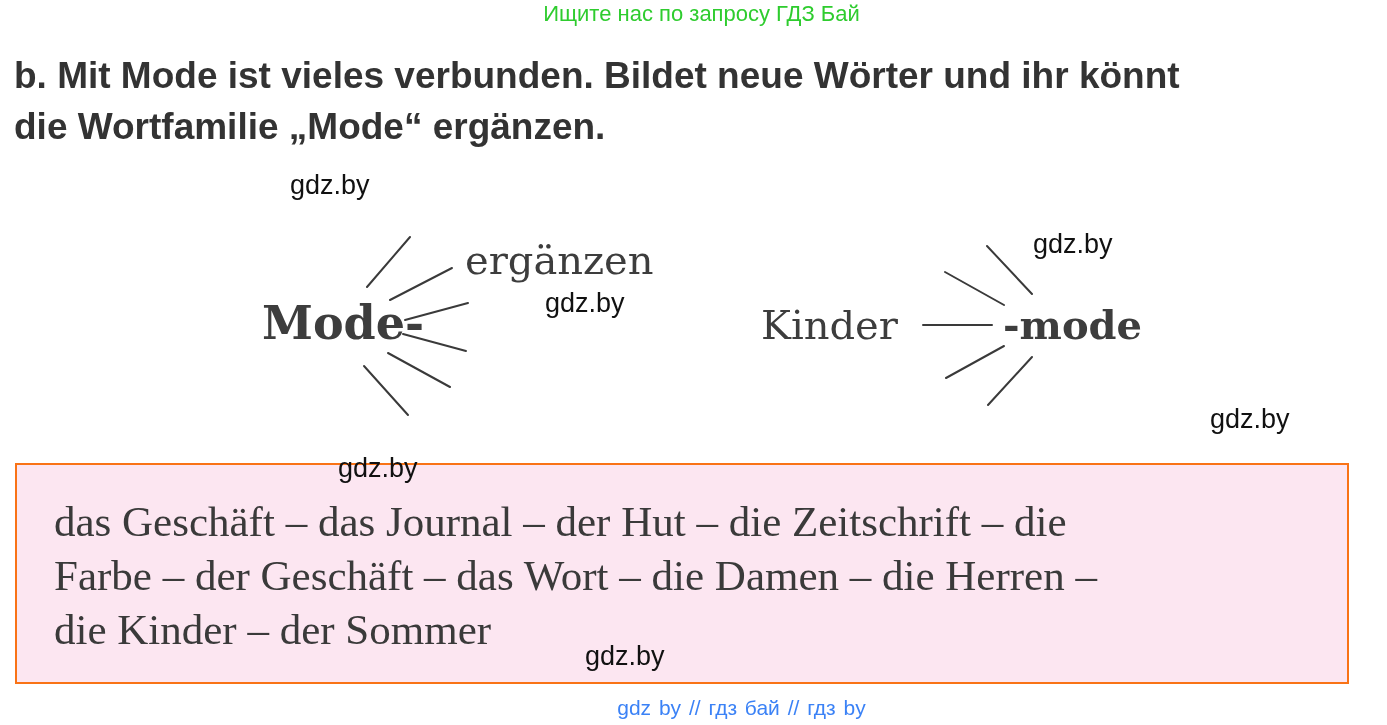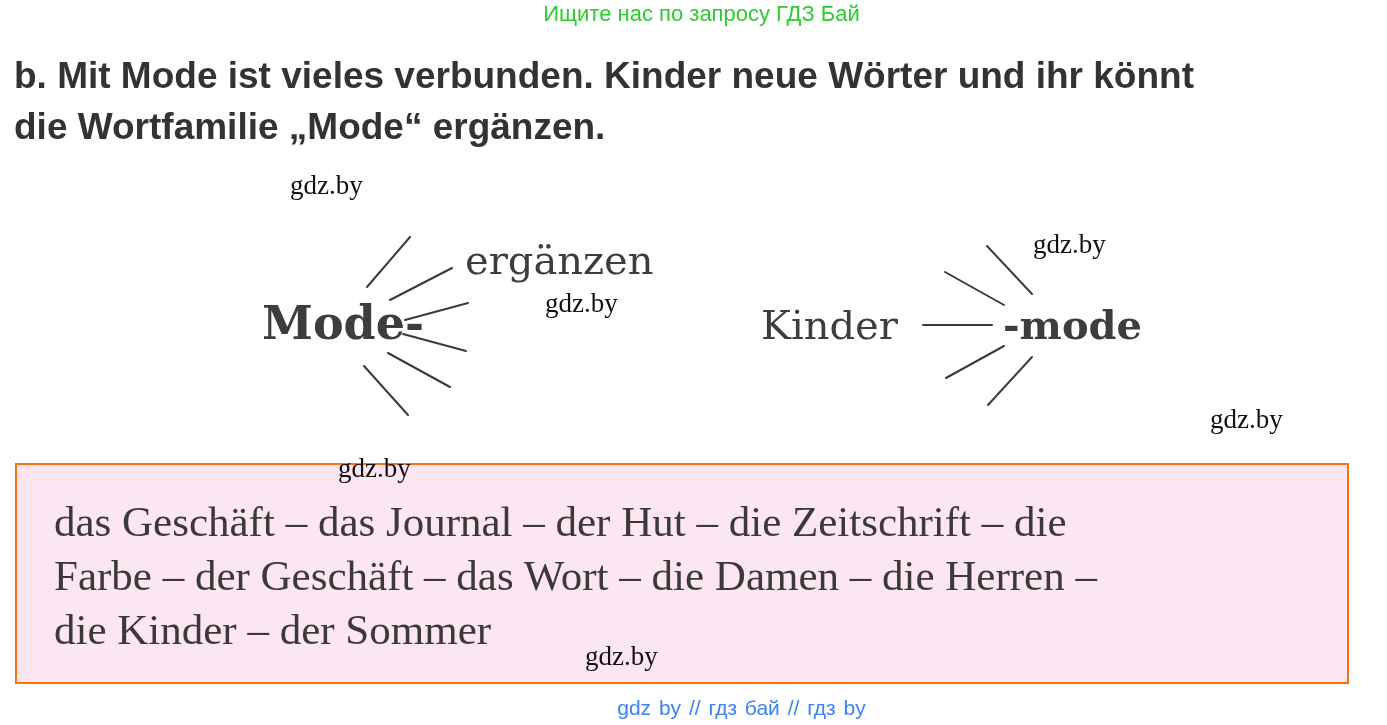--- a/index.html
+++ b/index.html
@@ -1,37 +1,37 @@
 <!DOCTYPE html>
 <html><head>
 <meta charset="utf-8">
 <style>
   html, body { margin: 0; padding: 0; background: #ffffff; }
   body { width: 1387px; height: 725px; position: relative; overflow: hidden; }
   .abs { position: absolute; white-space: nowrap; }
   .top-banner { left: 8px; width: 1387px; top: 1px; text-align: center; font-family: "Liberation Sans", sans-serif; font-size: 22px; color: #2ecc2e; line-height: 26px; }
   .heading { left: 14px; top: 50px; font-family: "Liberation Sans", sans-serif; font-weight: bold; font-size: 37px; line-height: 51px; color: #333333; }
-  .wm { font-family: Liberation Serif, serif; font-size: 27px; color: #111111; line-height: 30px; }
+  .wm { font-family: Liberation Sans, sans-serif; font-size: 27px; color: #111111; line-height: 30px; }
   .serif { font-family: "DejaVu Serif", "Liberation Serif", serif; color: #3d3d3d; }
   .mode-left { left: 262px; top: 298px; font-size: 46px; font-weight: bold; line-height: 50px; }
   .geschaeft { left: 465px; top: 236px; font-size: 40px; line-height: 48px; }
   .damen { left: 761px; top: 300px; font-size: 40px; line-height: 50px; }
   .mode-right { left: 1003px; top: 300px; font-size: 40px; font-weight: bold; line-height: 50px; }
   svg.lines { position: absolute; left: 0; top: 0; width: 1387px; height: 725px; pointer-events: none; }
   .answer-box { position: absolute; left: 15px; top: 463px; width: 1330px; height: 217px; background: #fce6f1; border: 2px solid #f97316; box-sizing: content-box; }
   .answer-text { position: absolute; left: 37px; top: 30px; width: 1280px; font-family: "Liberation Serif", "DejaVu Serif", serif; font-size: 43px; line-height: 54px; color: #3a3a3a; white-space: normal; }
   .footer { left: 0; width: 1387px; top: 695px; text-align: center; font-family: "Liberation Sans", sans-serif; font-size: 21px; color: #3b82f6; line-height: 26px; word-spacing: 2px; margin-left: 48px; }
 </style>
 </head>
 <body>
 
 <div class="abs top-banner">Ищите нас по запросу ГДЗ Бай</div>
 
 <div class="abs heading">
-  <div>b. Mit Mode ist vieles verbunden. Kinder neue Wörter und ihr könnt</div>
+  <div>b. Mit Mode ist vieles verbunden. Bildet neue Wörter und ihr könnt</div>
   <div>die Wortfamilie „Mode“ ergänzen.</div>
 </div>
 
 <svg class="lines" viewBox="0 0 1387 725">
   <g stroke="#3a3a3a" stroke-width="2" stroke-linecap="round" fill="none">
 
     <line x1="367" y1="287" x2="410" y2="237"></line>
     <line x1="390" y1="300" x2="452" y2="268"></line>
     <line x1="405" y1="320" x2="468" y2="303"></line>
     <line x1="403" y1="334" x2="466" y2="351"></line>

